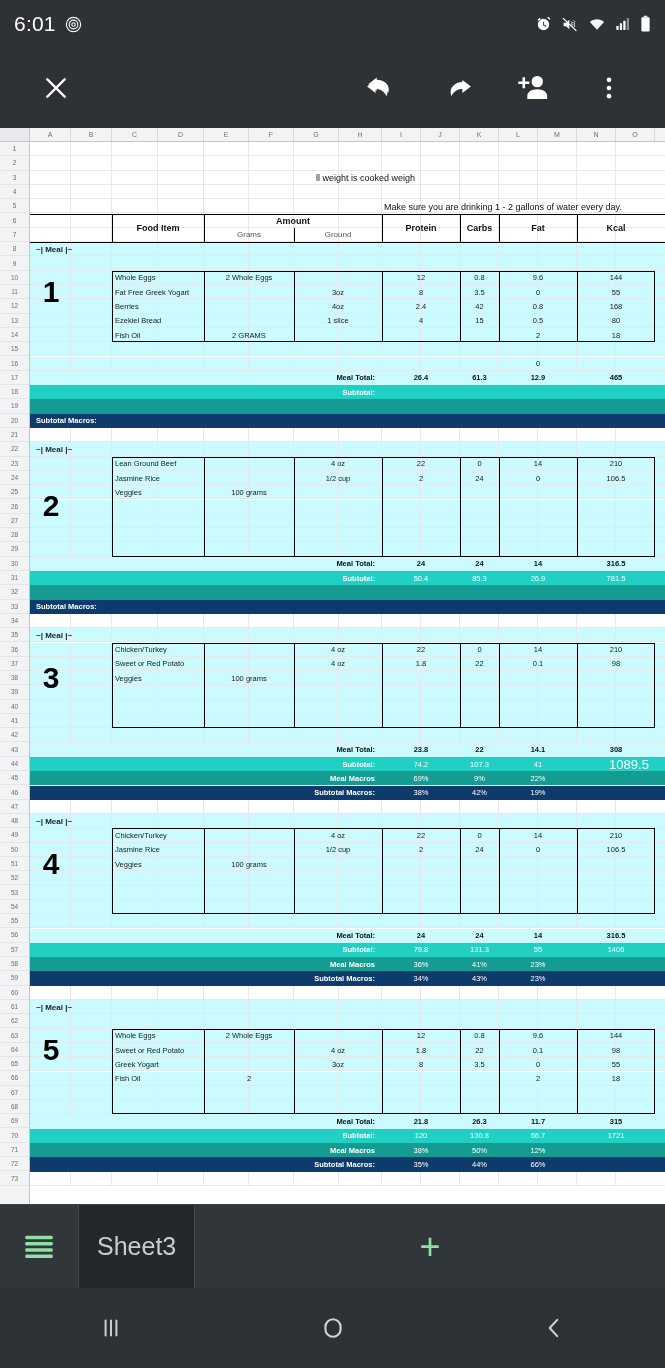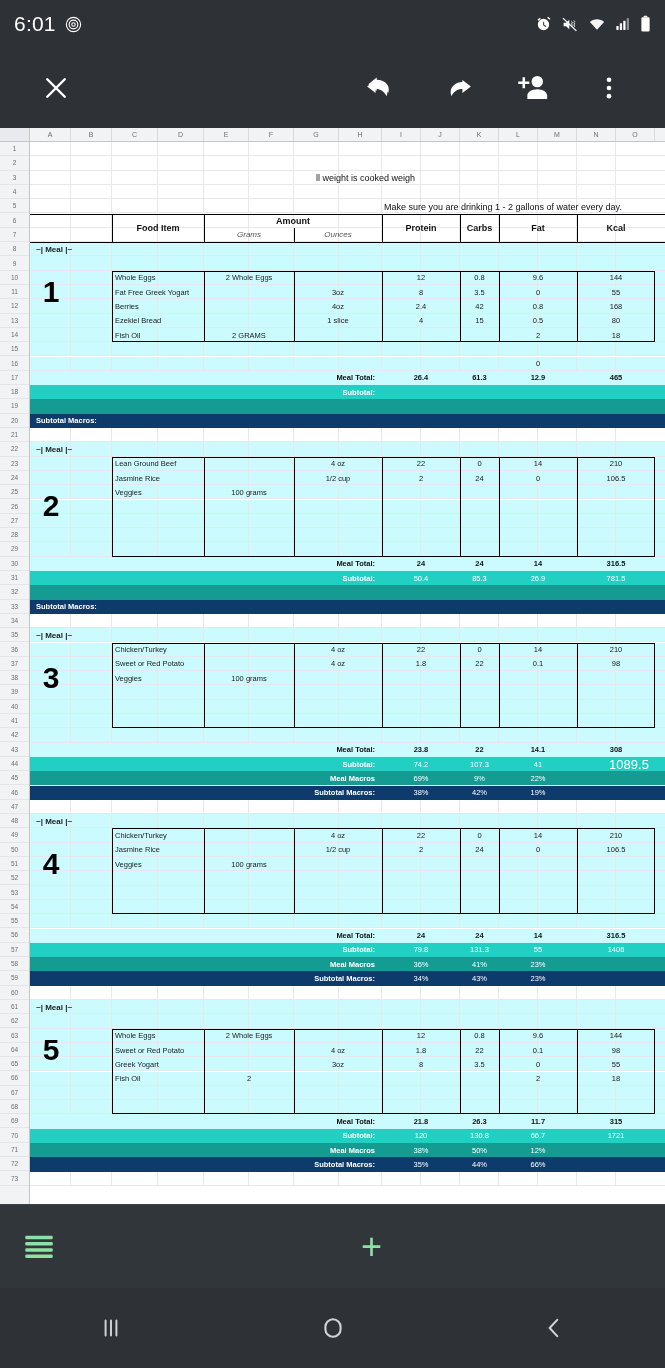--- a/index.html
+++ b/index.html
@@ -87,21 +87,21 @@
     position:absolute; font-size:8px; font-weight:bold; color:#222;
   }
   .toptext{position:absolute; font-size:9px; color:#111; white-space:nowrap;}
 
   .hdrcell{
     position:absolute; display:flex; align-items:center; justify-content:center;
     font-size:9px; font-weight:bold; color:#111;
   }
   .hdrsub{
     position:absolute; display:flex; align-items:center; justify-content:center;
-    font-size:8px; color:#555;font-style:italic;
+    font-size:8px; color:#555;
   }
 
   
   .tabbar{
     position:absolute; left:0; top:1204px; width:665px; height:84px;
     background:#31363b; display:flex; align-items:stretch;
     border-top:1px solid #3c4147;
   }
   .tb-menu{width:78px; display:flex; align-items:center; justify-content:center;}
   .tab{
@@ -1536,21 +1536,21 @@
           <div class="gc" style="width: 39px;"></div>
           <div class="gc nb" style="width: 39px;"></div>
         </div>
         <div class="toptext " style="left: 286px; top: 31.1px;">ll weight is cooked weigh</div>
         <div class="toptext " style="left: 354px; top: 59.7px;">Make sure you are drinking 1 - 2 gallons of water every day.</div>
         <div class="hline" style="left: 0px; top: 71.5px; width: 635px;"></div>
         <div class="hline" style="left: 0px; top: 100.1px; width: 635px;"></div>
         <div class="hdrcell" style="left: 82px; width: 92px; top: 71.5px; height: 28.6px;">Food Item</div>
         <div class="hdrcell" style="left: 174px; width: 178px; top: 71.5px; height: 14.3px;">Amount</div>
         <div class="hdrsub" style="left: 174px; width: 90px; top: 85.8px; height: 14.3px;">Grams</div>
-        <div class="hdrsub" style="left: 264px; width: 88px; top: 85.8px; height: 14.3px;">Ounces</div>
+        <div class="hdrsub" style="left: 264px; width: 88px; top: 85.8px; height: 14.3px;">Ground</div>
         <div class="hdrcell" style="left: 352px; width: 78px; top: 71.5px; height: 28.6px;">Protein</div>
         <div class="hdrcell" style="left: 430px; width: 39px; top: 71.5px; height: 28.6px;">Carbs</div>
         <div class="hdrcell" style="left: 469px; width: 78px; top: 71.5px; height: 28.6px;">Fat</div>
         <div class="hdrcell" style="left: 547px; width: 78px; top: 71.5px; height: 28.6px;">Kcal</div>
         <div class="vline" style="left: 82px; top: 71.5px; height: 28.6px;"></div>
         <div class="vline" style="left: 174px; top: 71.5px; height: 28.6px;"></div>
         <div class="vline" style="left: 352px; top: 71.5px; height: 28.6px;"></div>
         <div class="vline" style="left: 430px; top: 71.5px; height: 28.6px;"></div>
         <div class="vline" style="left: 469px; top: 71.5px; height: 28.6px;"></div>
         <div class="vline" style="left: 547px; top: 71.5px; height: 28.6px;"></div>
@@ -1790,20 +1790,23 @@
 
   <div class="tabbar">
     <div class="tb-menu">
       <svg width="30" height="26" viewBox="0 0 24 20" fill="#8fe0a4">
         <rect x="1" y="1" width="22" height="2.8" rx="1"></rect>
         <rect x="1" y="6" width="22" height="2.8" rx="1"></rect>
         <rect x="1" y="11" width="22" height="2.8" rx="1"></rect>
         <rect x="1" y="16" width="22" height="2.8" rx="1"></rect>
       </svg>
     </div>
+    <div class="tab inactive">
+      <span>Sheet3</span>
+    </div>
     <div class="tab-add">+</div>
   </div>
 
   <div class="navbar">
     <div class="nav-btn">
       <svg width="26" height="26" viewBox="0 0 24 24" stroke="#cfd3d7" stroke-width="1.8" stroke-linecap="round">
         <path d="M7 5v14M12 5v14M17 5v14"></path>
       </svg>
     </div>
     <div class="nav-btn">

